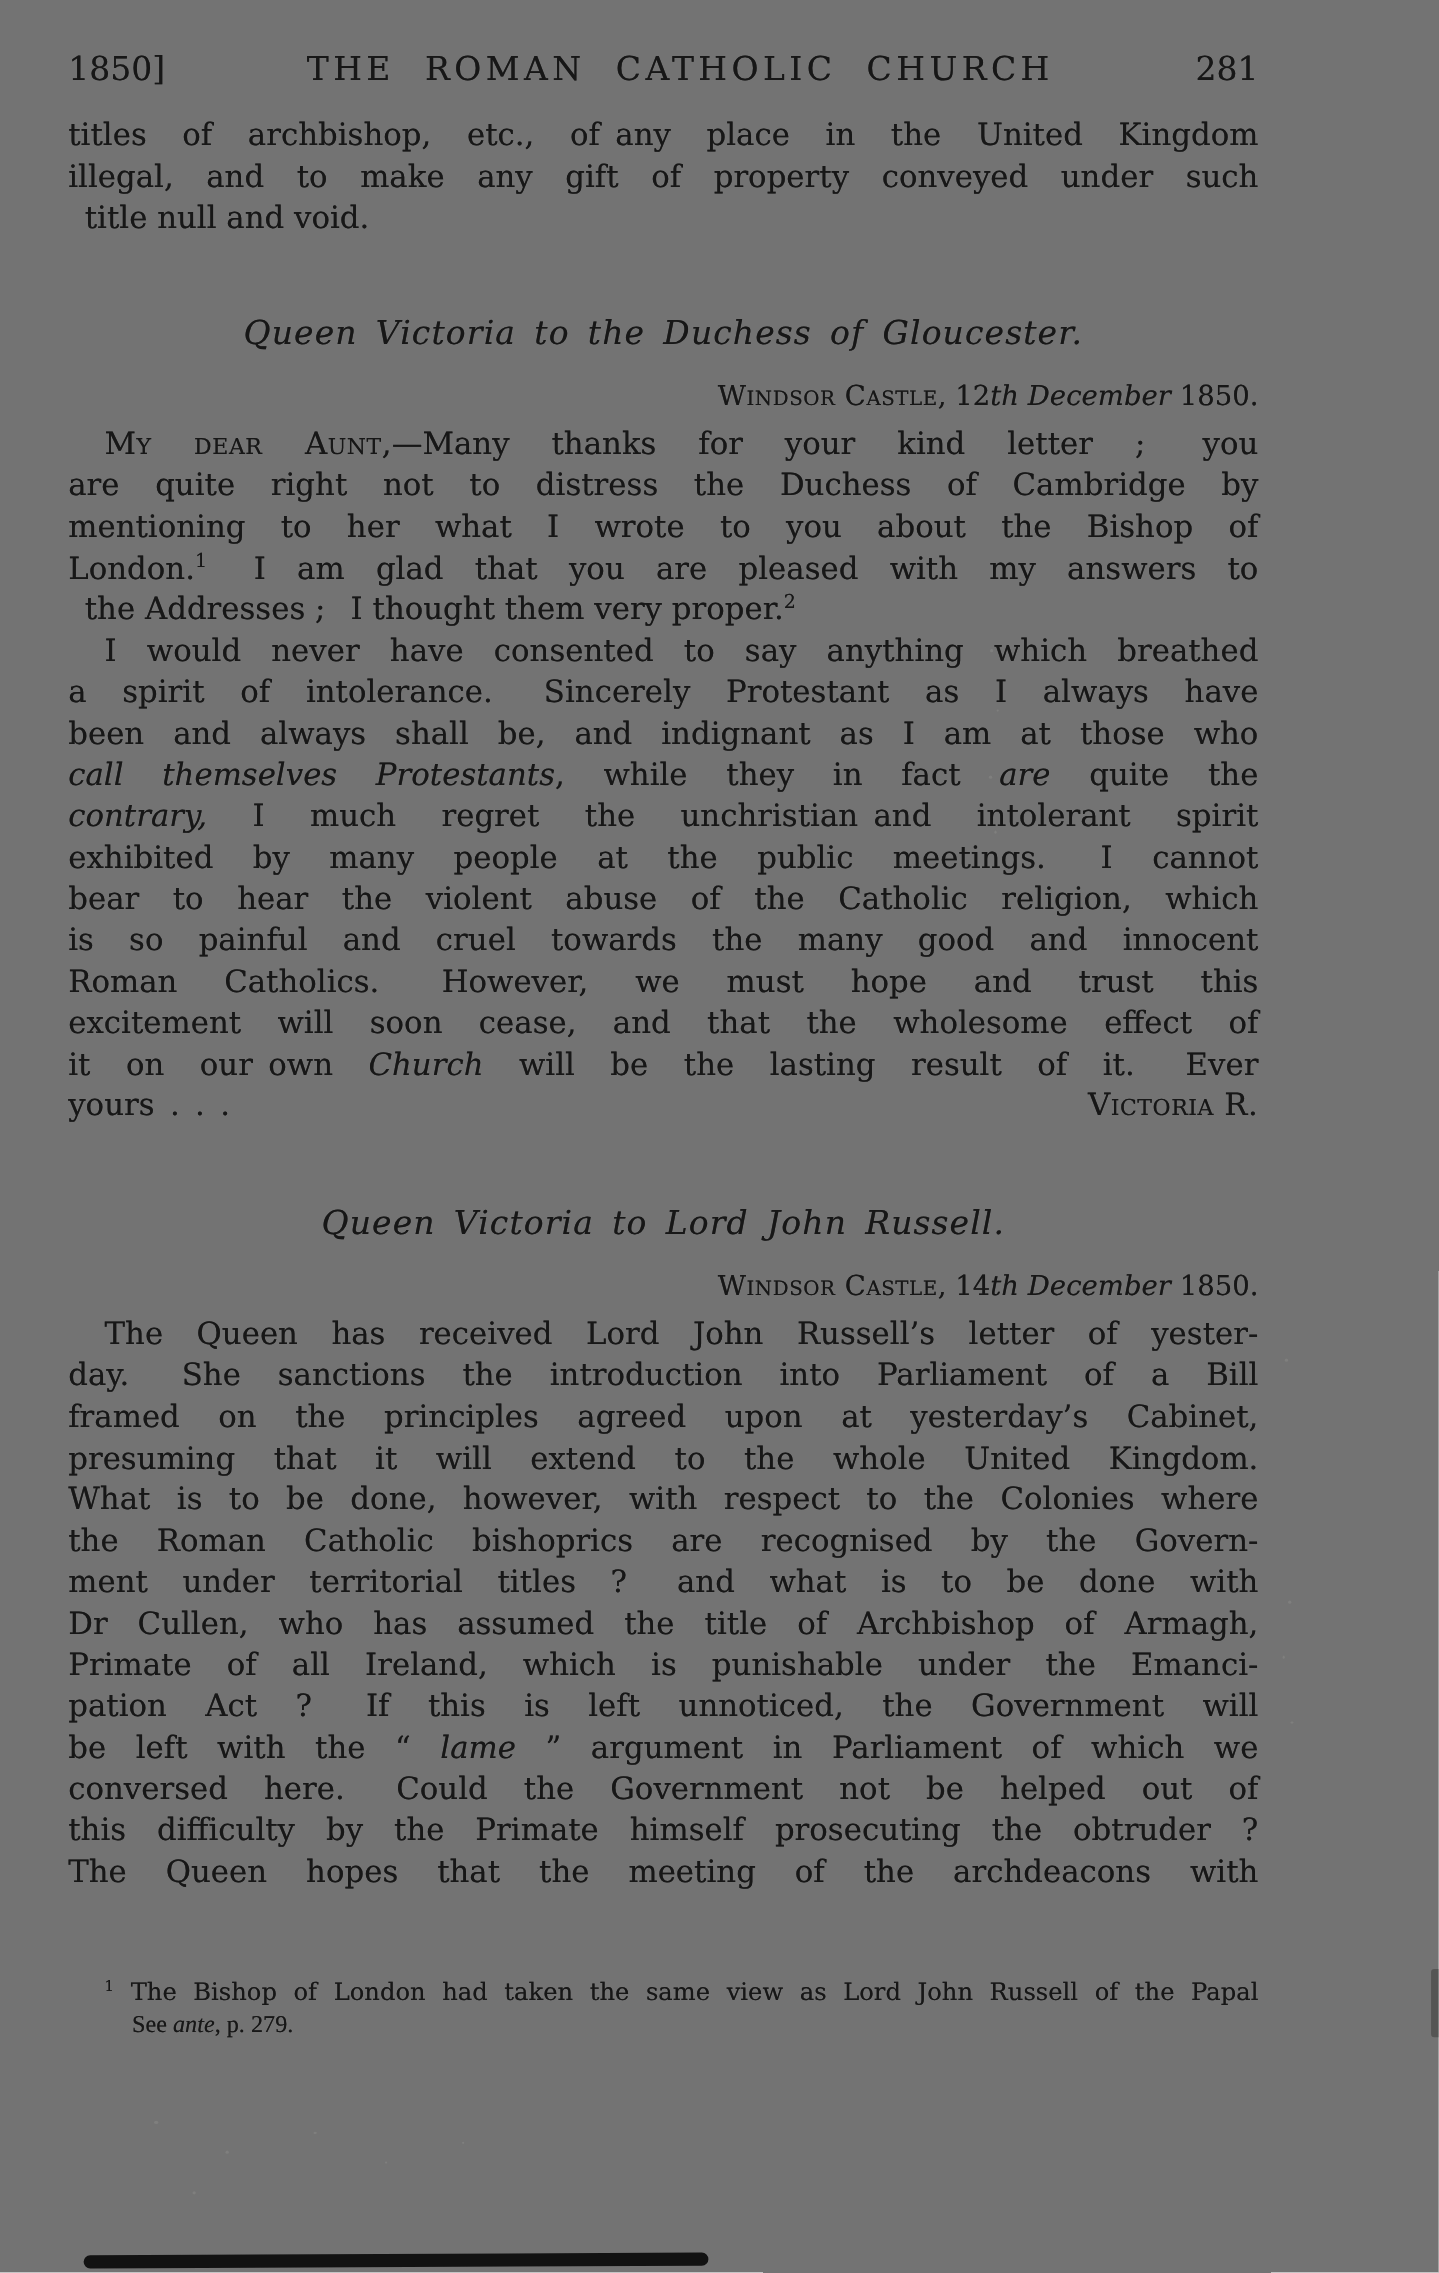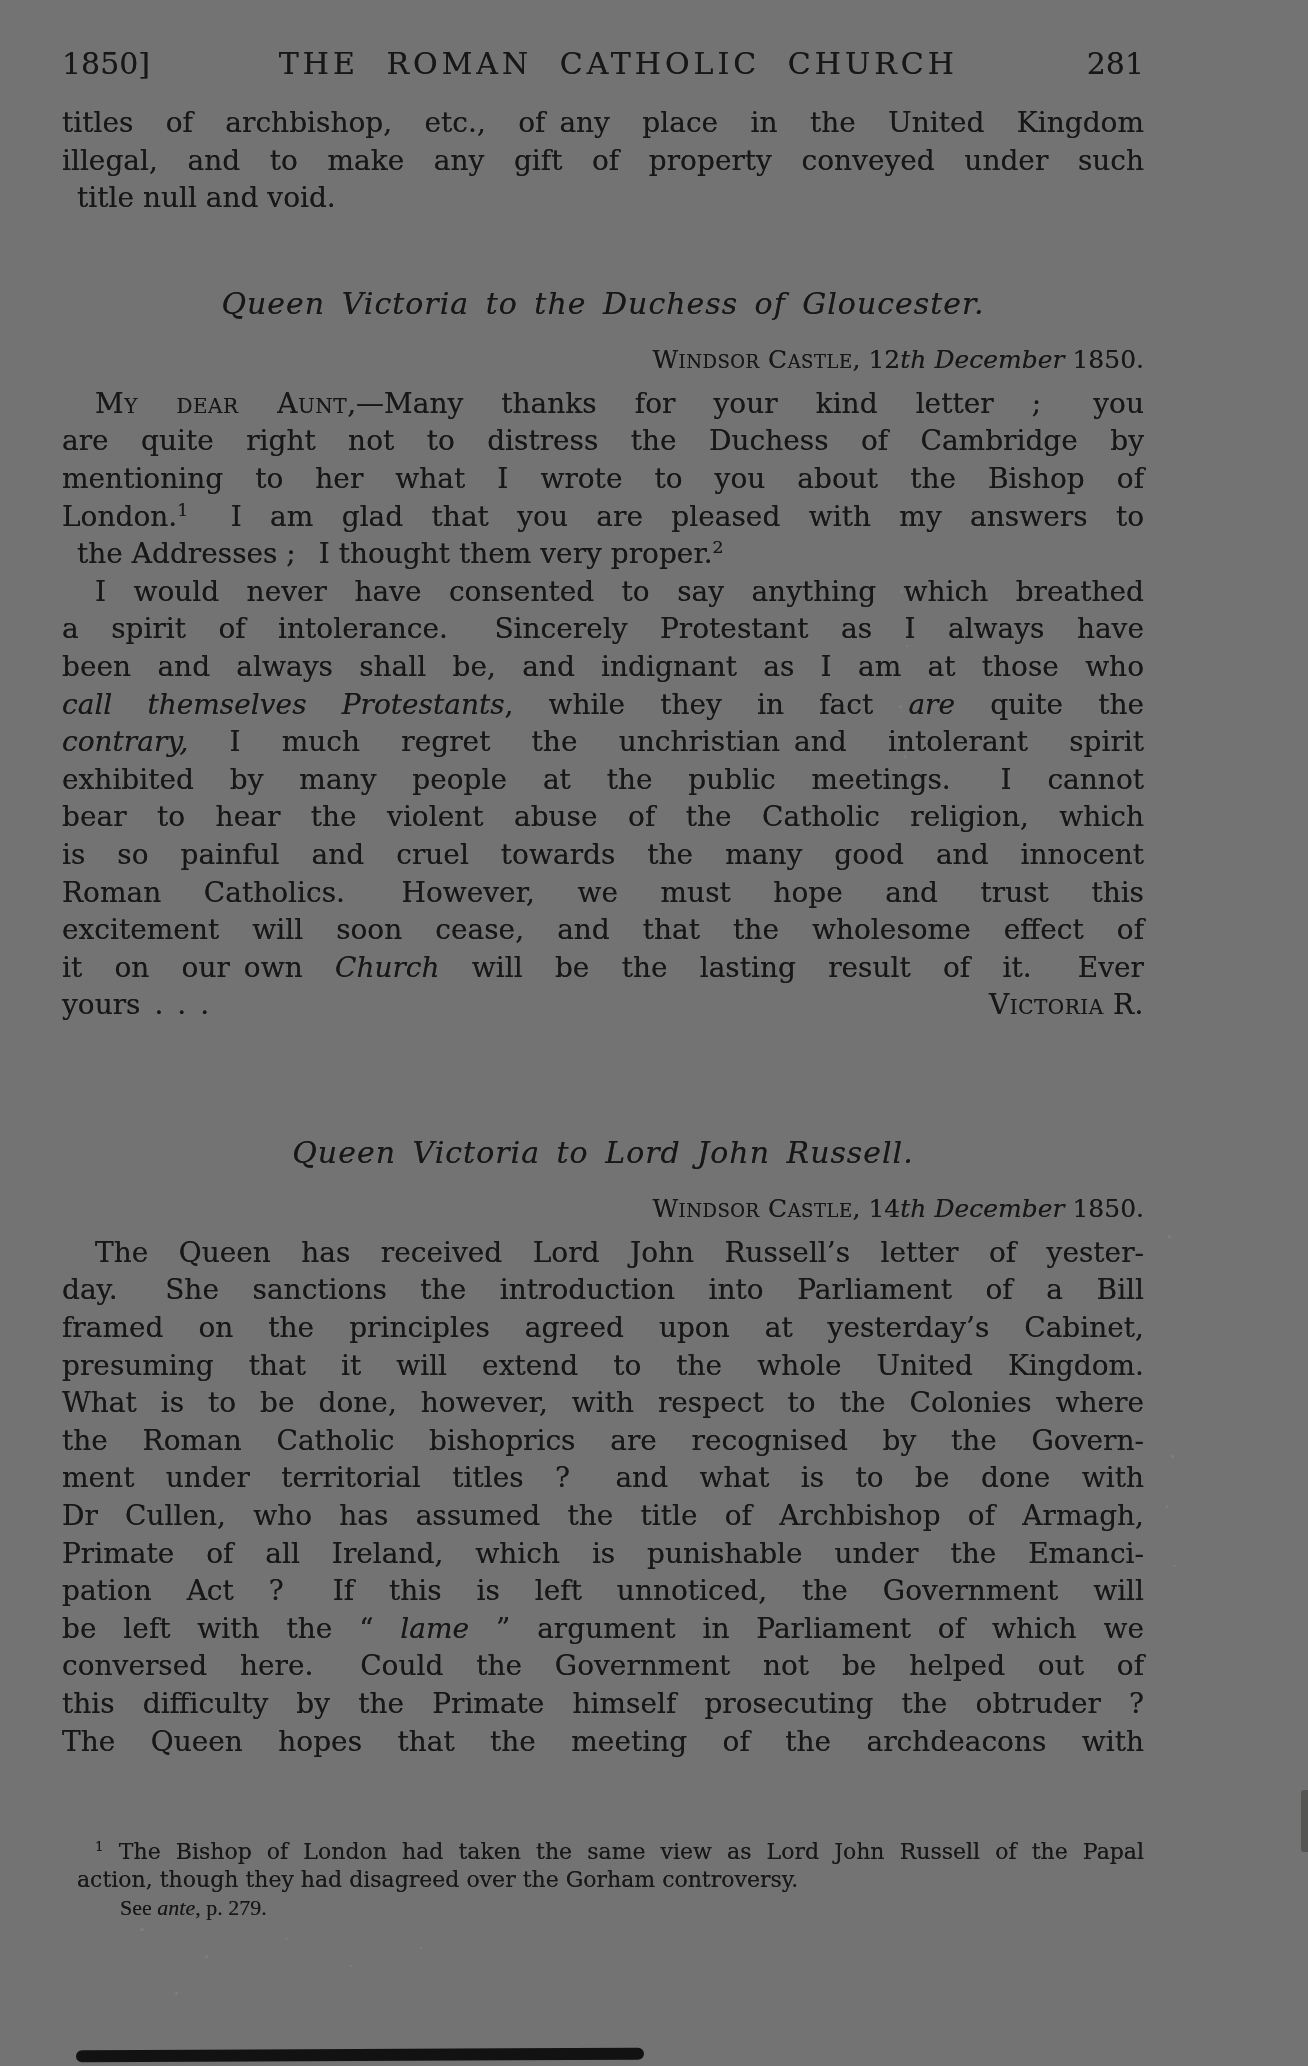--- a/index.html
+++ b/index.html
@@ -37,21 +37,21 @@
   .sc{font-variant:small-caps;letter-spacing:0.5px;}
   .sup{vertical-align:super;font-size:0.62em;line-height:0;}
   .block.heading{text-align:center;font-size:30px;line-height:40px;letter-spacing:1px;word-spacing:6px;}
   .block.dateline{text-align:right;font-size:25px;line-height:32px;}
   .block.footnote{font-size:22px;}
   .block.footnote .line{line-height:28px;}
   .content .block:nth-child(1){margin-top:8px;}
   .content .block:nth-child(2){margin-top:67px;}
   .content .block:nth-child(3){margin-top:20px;text-align:right;}
   .content .block:nth-child(4){margin-top:9px;}
-  .content .block:nth-child(5){margin-top:109px;}
+  .content .block:nth-child(5){margin-top:69px;}
   .content .block:nth-child(6){margin-top:20px;}
   .content .block:nth-child(7){margin-top:9px;}
   .content .block:nth-child(8){margin-top:78px;}
   .speck{position:absolute;background:#8f8f8c;border-radius:50%;opacity:.45;}
   .smudge-bar{
     position:absolute;left:76px;top:2049px;width:568px;height:12px;
     background:#121212;border-radius:6px;transform:rotate(-0.25deg);
   }
   .edge-mark{
     position:absolute;right:0;top:1790px;width:7px;height:62px;
@@ -111,21 +111,20 @@
         <div class="line"><span>Dr Cullen, who has assumed the title of Archbishop of Armagh,</span></div>
         <div class="line"><span>Primate of all Ireland, which is punishable under the Emanci-</span></div>
         <div class="line"><span>pation Act ?  If this is left unnoticed, the Government will</span></div>
         <div class="line"><span>be left with the “ </span><span class="it">lame</span><span> ” argument in Parliament of which we</span></div>
         <div class="line"><span>conversed here.  Could the Government not be helped out of</span></div>
         <div class="line"><span>this difficulty by the Primate himself prosecuting the obtruder ?</span></div>
         <div class="line"><span>The Queen hopes that the meeting of the archdeacons with</span></div>
       </div>
       <div class="block footnote">
         <div class="line indent"><span class="sup">1</span><span> The Bishop of London had taken the same view as Lord John Russell of the Papal</span></div>
-        <div class="line last"><span>action, though they had disagreed over the Gorham controversy.</span></div>
         <div class="line last indent2"><span>See </span><span class="it">ante</span><span>, p. 279.</span></div>
       </div>
     </div>
 
   <div class="smudge-bar"></div>
   <div class="edge-mark"></div>
   <div class="speck" style="left:900px;top:590px;width:3px;height:3px;"></div>
   <div class="speck" style="left:906px;top:645px;width:2px;height:2px;"></div>
   <div class="speck" style="left:899px;top:705px;width:3px;height:3px;"></div>
   <div class="speck" style="left:904px;top:755px;width:2px;height:3px;"></div>

